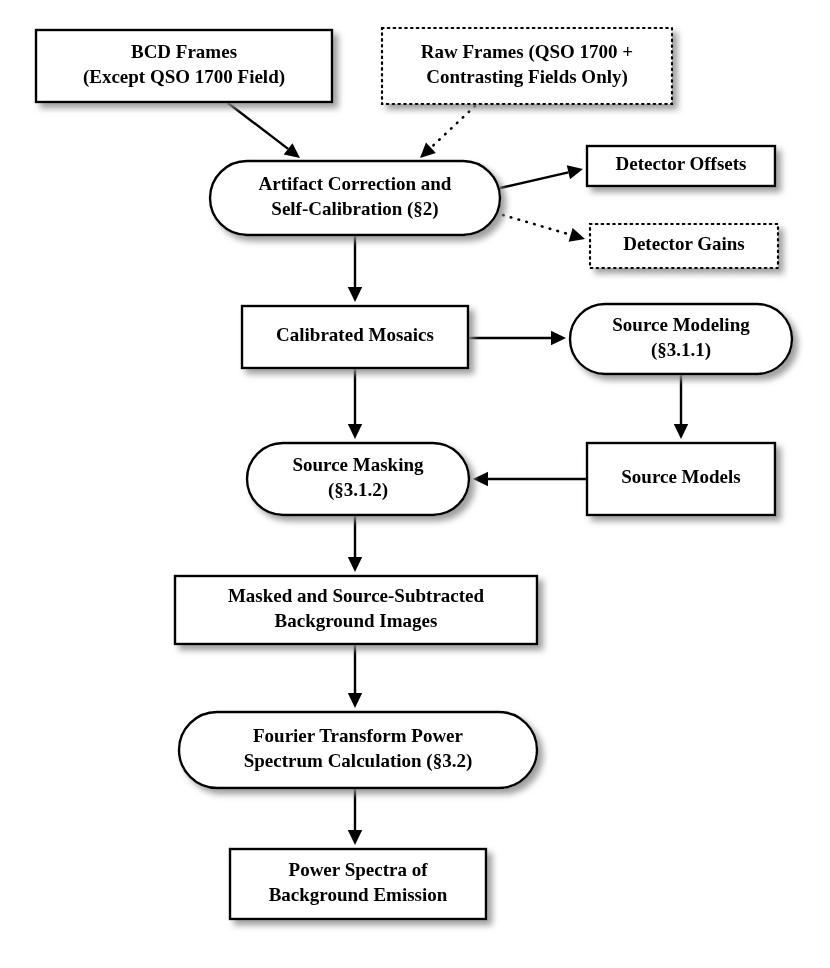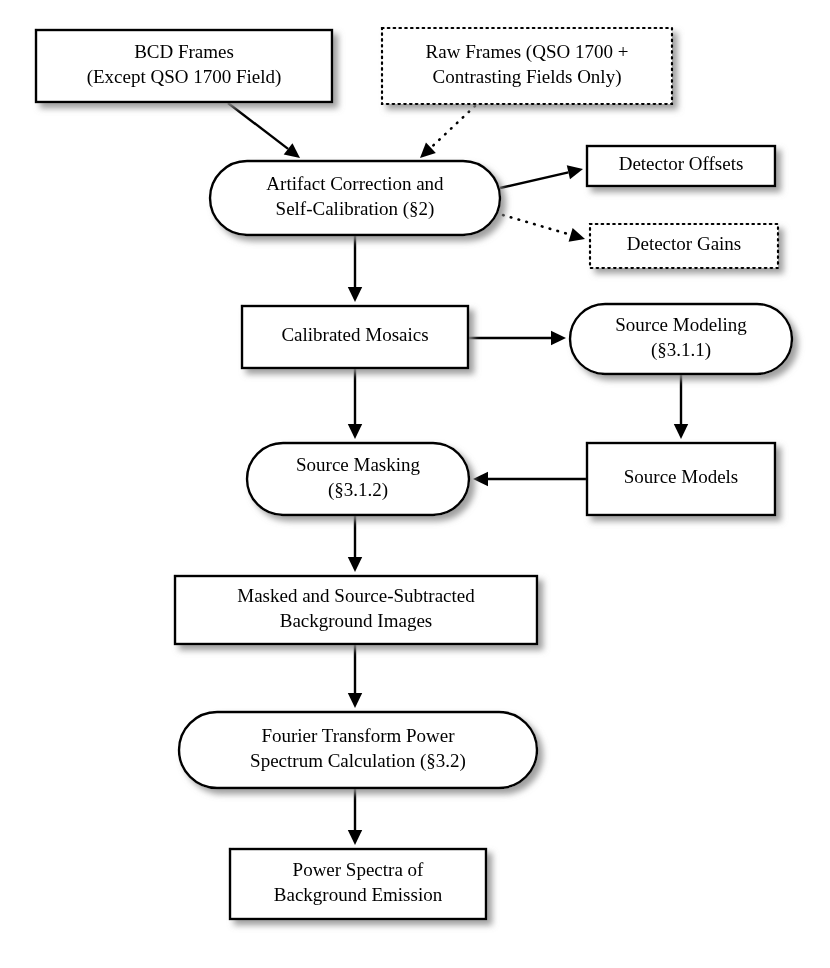--- a/index.html
+++ b/index.html
@@ -10,20 +10,21 @@
   body {
     width: 830px;
     height: 968px;
     font-family: "Liberation Serif", "DejaVu Serif", serif;
     overflow: hidden;
   }
   #flow-root {
     position: relative;
     width: 830px;
     height: 693px;
+    font-weight: bold;
   }
   svg.flow-canvas {
     position: absolute;
     top: 0;
     left: 0;
     width: 830px;
     height: 968px;
     display: block;
   }
   .node-shape {

